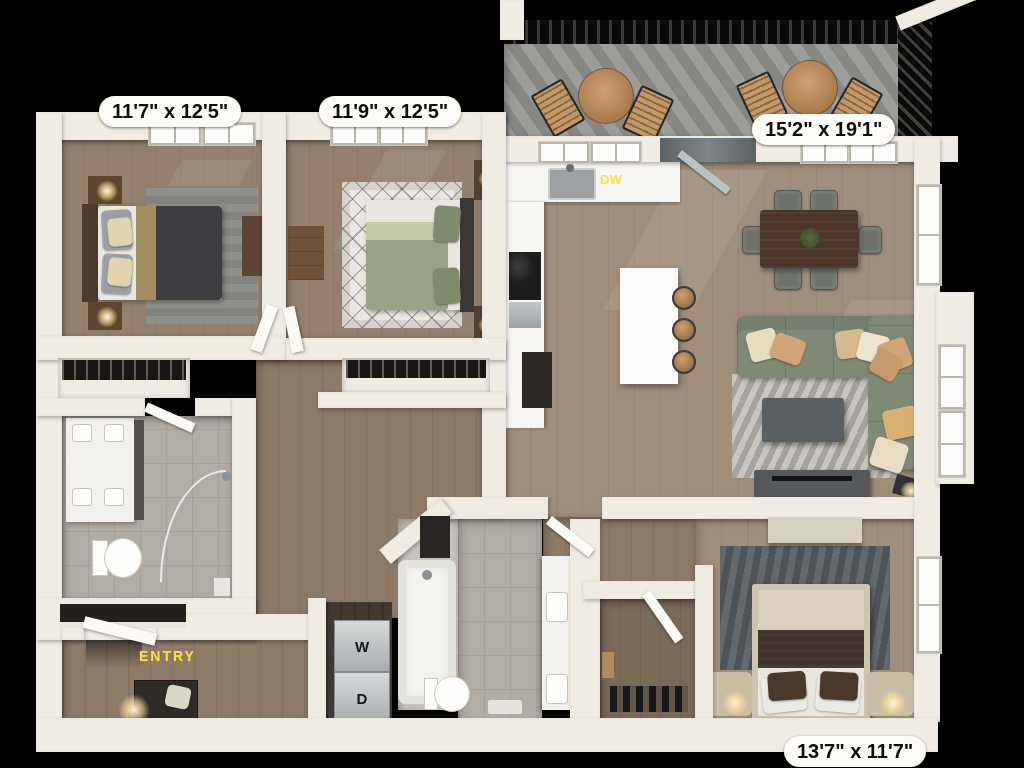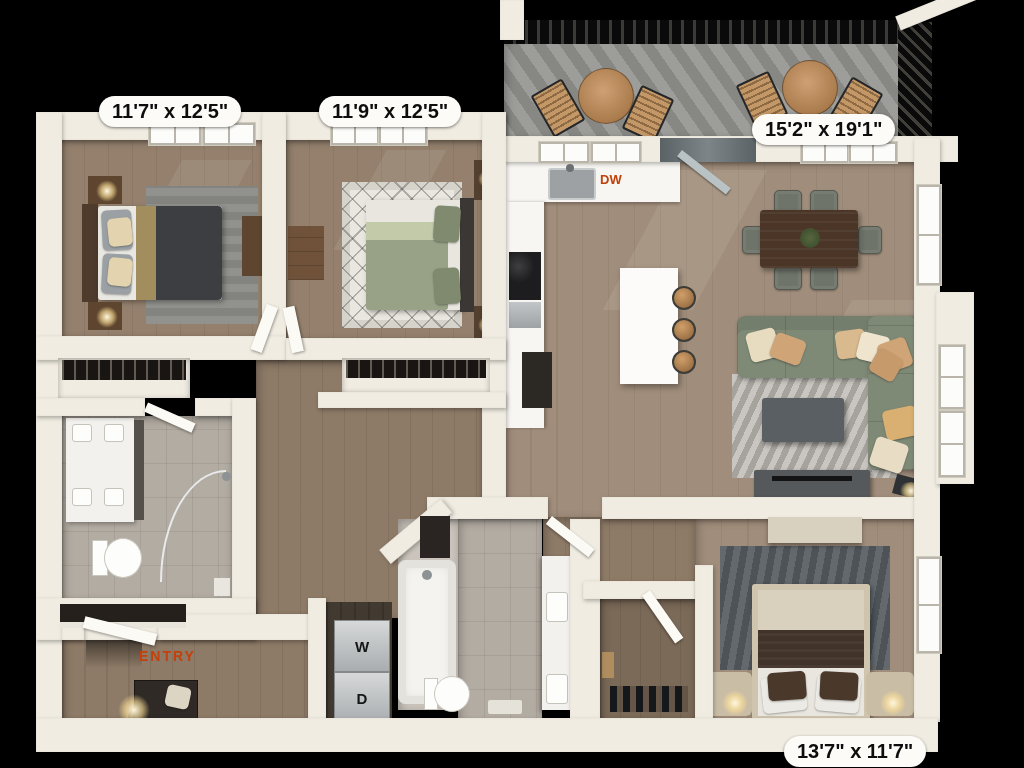--- a/index.html
+++ b/index.html
@@ -13,21 +13,21 @@
   .wood3{background:repeating-linear-gradient(90deg,rgba(0,0,0,.07) 0 1.5px,transparent 1.5px 22px),var(--woodhall,#8d7a67);}
   .woodd{background:repeating-linear-gradient(90deg,rgba(0,0,0,.08) 0 1.5px,transparent 1.5px 20px),#7c6a58;}
   .tilef{background:repeating-linear-gradient(90deg,rgba(0,0,0,.07) 0 1px,transparent 1px 26px),
                    repeating-linear-gradient(0deg,rgba(0,0,0,.07) 0 1px,transparent 1px 34px),var(--tile,#b3aca3);}
   .deck{background:repeating-linear-gradient(55deg,rgba(255,255,255,.12) 0 11px,rgba(0,0,0,.06) 11px 22px),var(--deck,#8f908c);}
   .hatch{position:absolute;background:repeating-linear-gradient(90deg,#0a0a0a 0 9px,#3a3a37 9px 12px);z-index:4;}
   .hatch2{position:absolute;background:repeating-linear-gradient(45deg,#0a0a0a 0 6px,#413f3a 6px 9px);z-index:5;}
   .fur{position:absolute;z-index:6;}
   .pill{position:absolute;z-index:30;background:#fcfbf7;border-radius:16px;padding:3px 13px;
         font-weight:700;font-size:20px;line-height:1.25;color:#0d0d0d;box-shadow:0 1px 3px rgba(0,0,0,.5);white-space:nowrap;}
-  .txt{position:absolute;z-index:30;font-weight:700;color:#c2410c;}
+  .txt{position:absolute;z-index:30;font-weight:700;color:#fde047;}
   .door{position:absolute;z-index:14;background:#fbfaf5;box-shadow:1px 1px 3px rgba(0,0,0,.4);}
   .glow{position:absolute;z-index:7;border-radius:50%;
         background:radial-gradient(circle,#fff6da 0%,rgba(255,225,150,.6) 40%,rgba(255,210,120,0) 70%);}
   .pl{position:absolute;border-radius:5px;box-shadow:0 1px 2px rgba(0,0,0,.3);z-index:7;}
   .win{position:absolute;display:flex;gap:2px;padding:2px;background:#b9b5aa;border:1px solid #cfcabe;z-index:10;}
   .win>i{flex:1;background:#fcfcfa;}
   .winv{flex-direction:column;}
   .stool{position:absolute;width:20px;height:20px;border-radius:50%;z-index:6;
          background:radial-gradient(circle at 40% 35%,#cf9f69,#8a6038);border:2px solid #3c3c38;}
   .chair{position:absolute;background:repeating-linear-gradient(0deg,#c49767 0 4px,#8d6a43 4px 6px);

